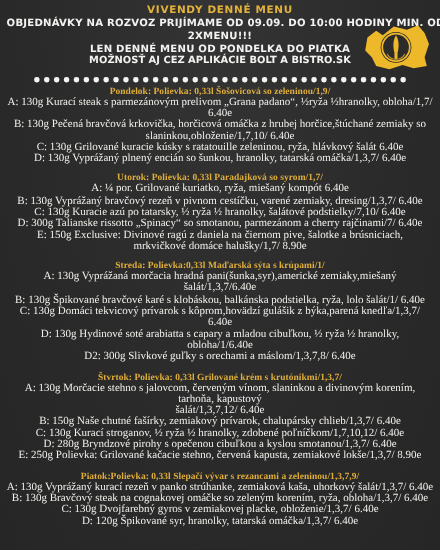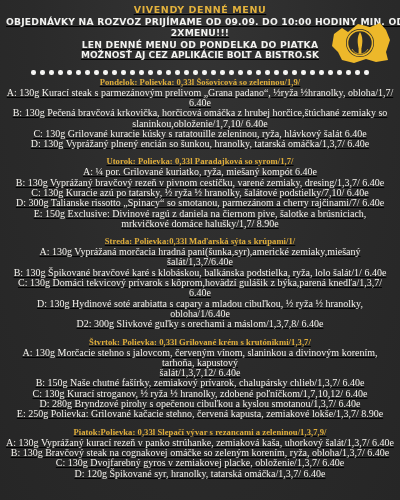--- a/index.html
+++ b/index.html
@@ -13,21 +13,20 @@
     font-family: "Liberation Serif", serif;
     overflow: hidden;
     position: relative;
   }
   .page {
     width: 400px;
     height: 500px;
     position: relative;
     background:
       radial-gradient(ellipse at 50% 0%, #343434 0%, #2a2a2a 60%, #262626 100%);
-    text-decoration: underline;
   }
 
   
   .header {
     position: relative;
     padding: 4px 6px 2px 6px;
     text-align: center;
   }
   .main-title {
     font-family: "DejaVu Sans", sans-serif;

